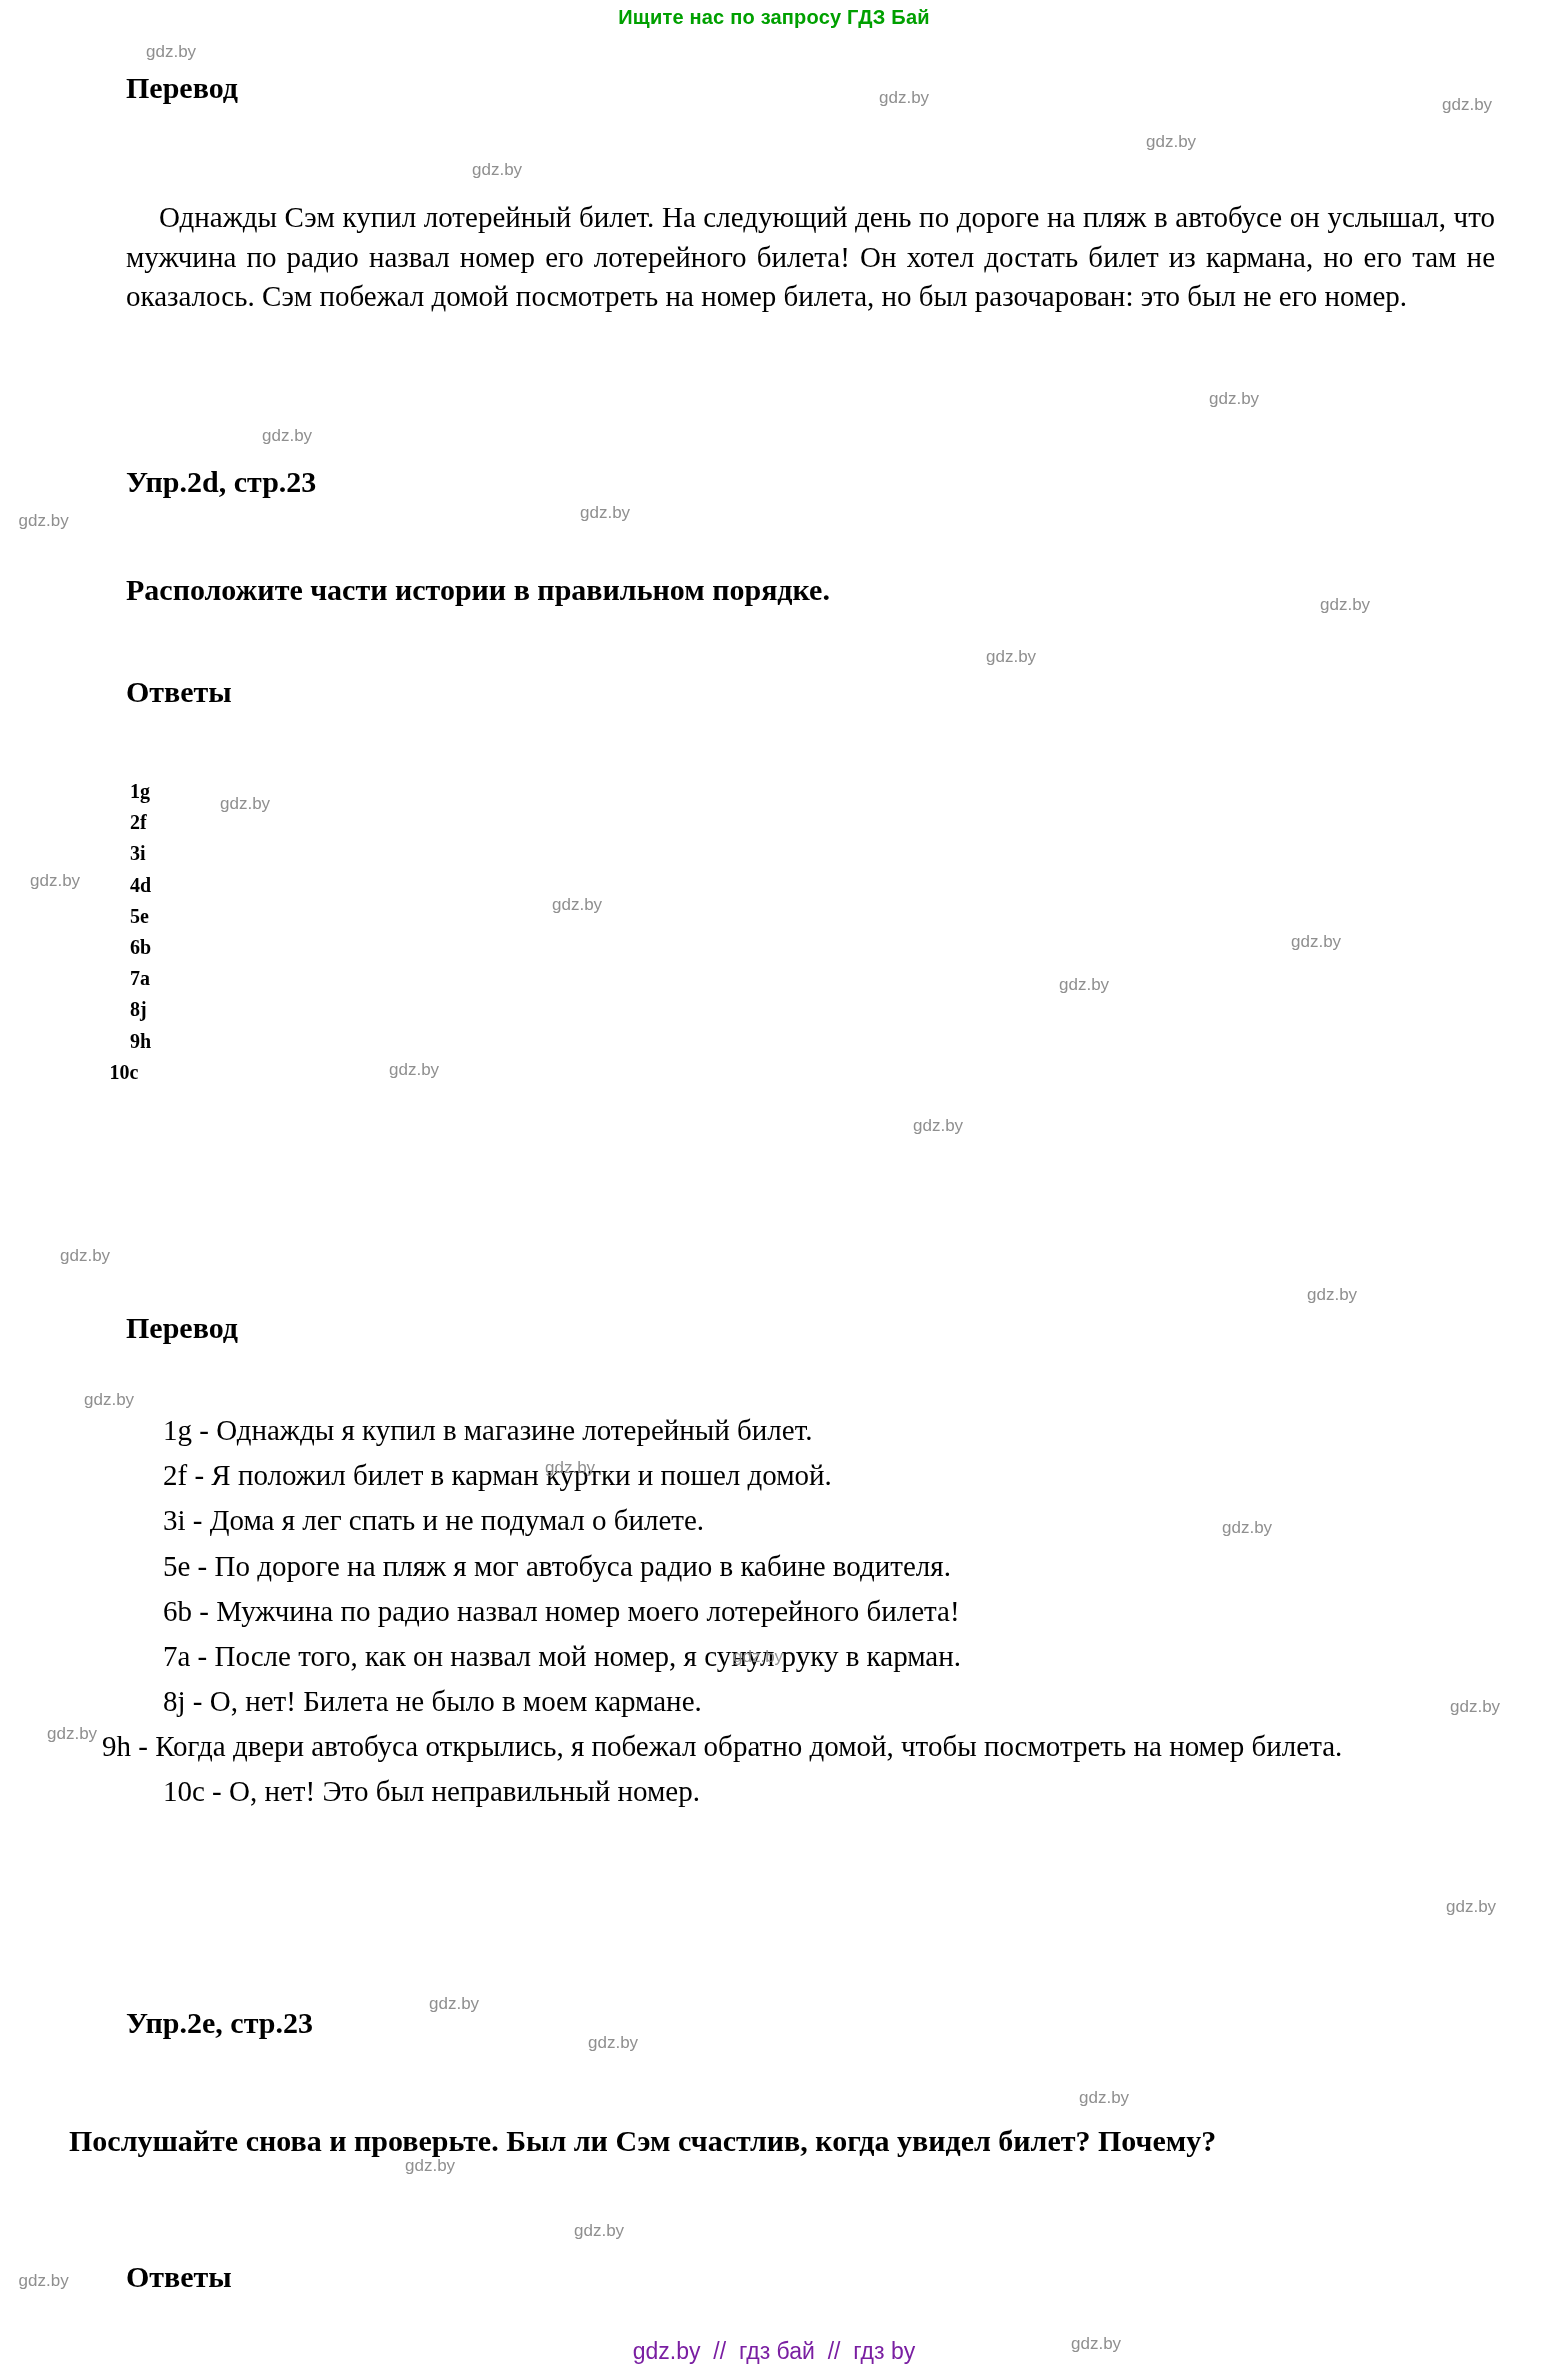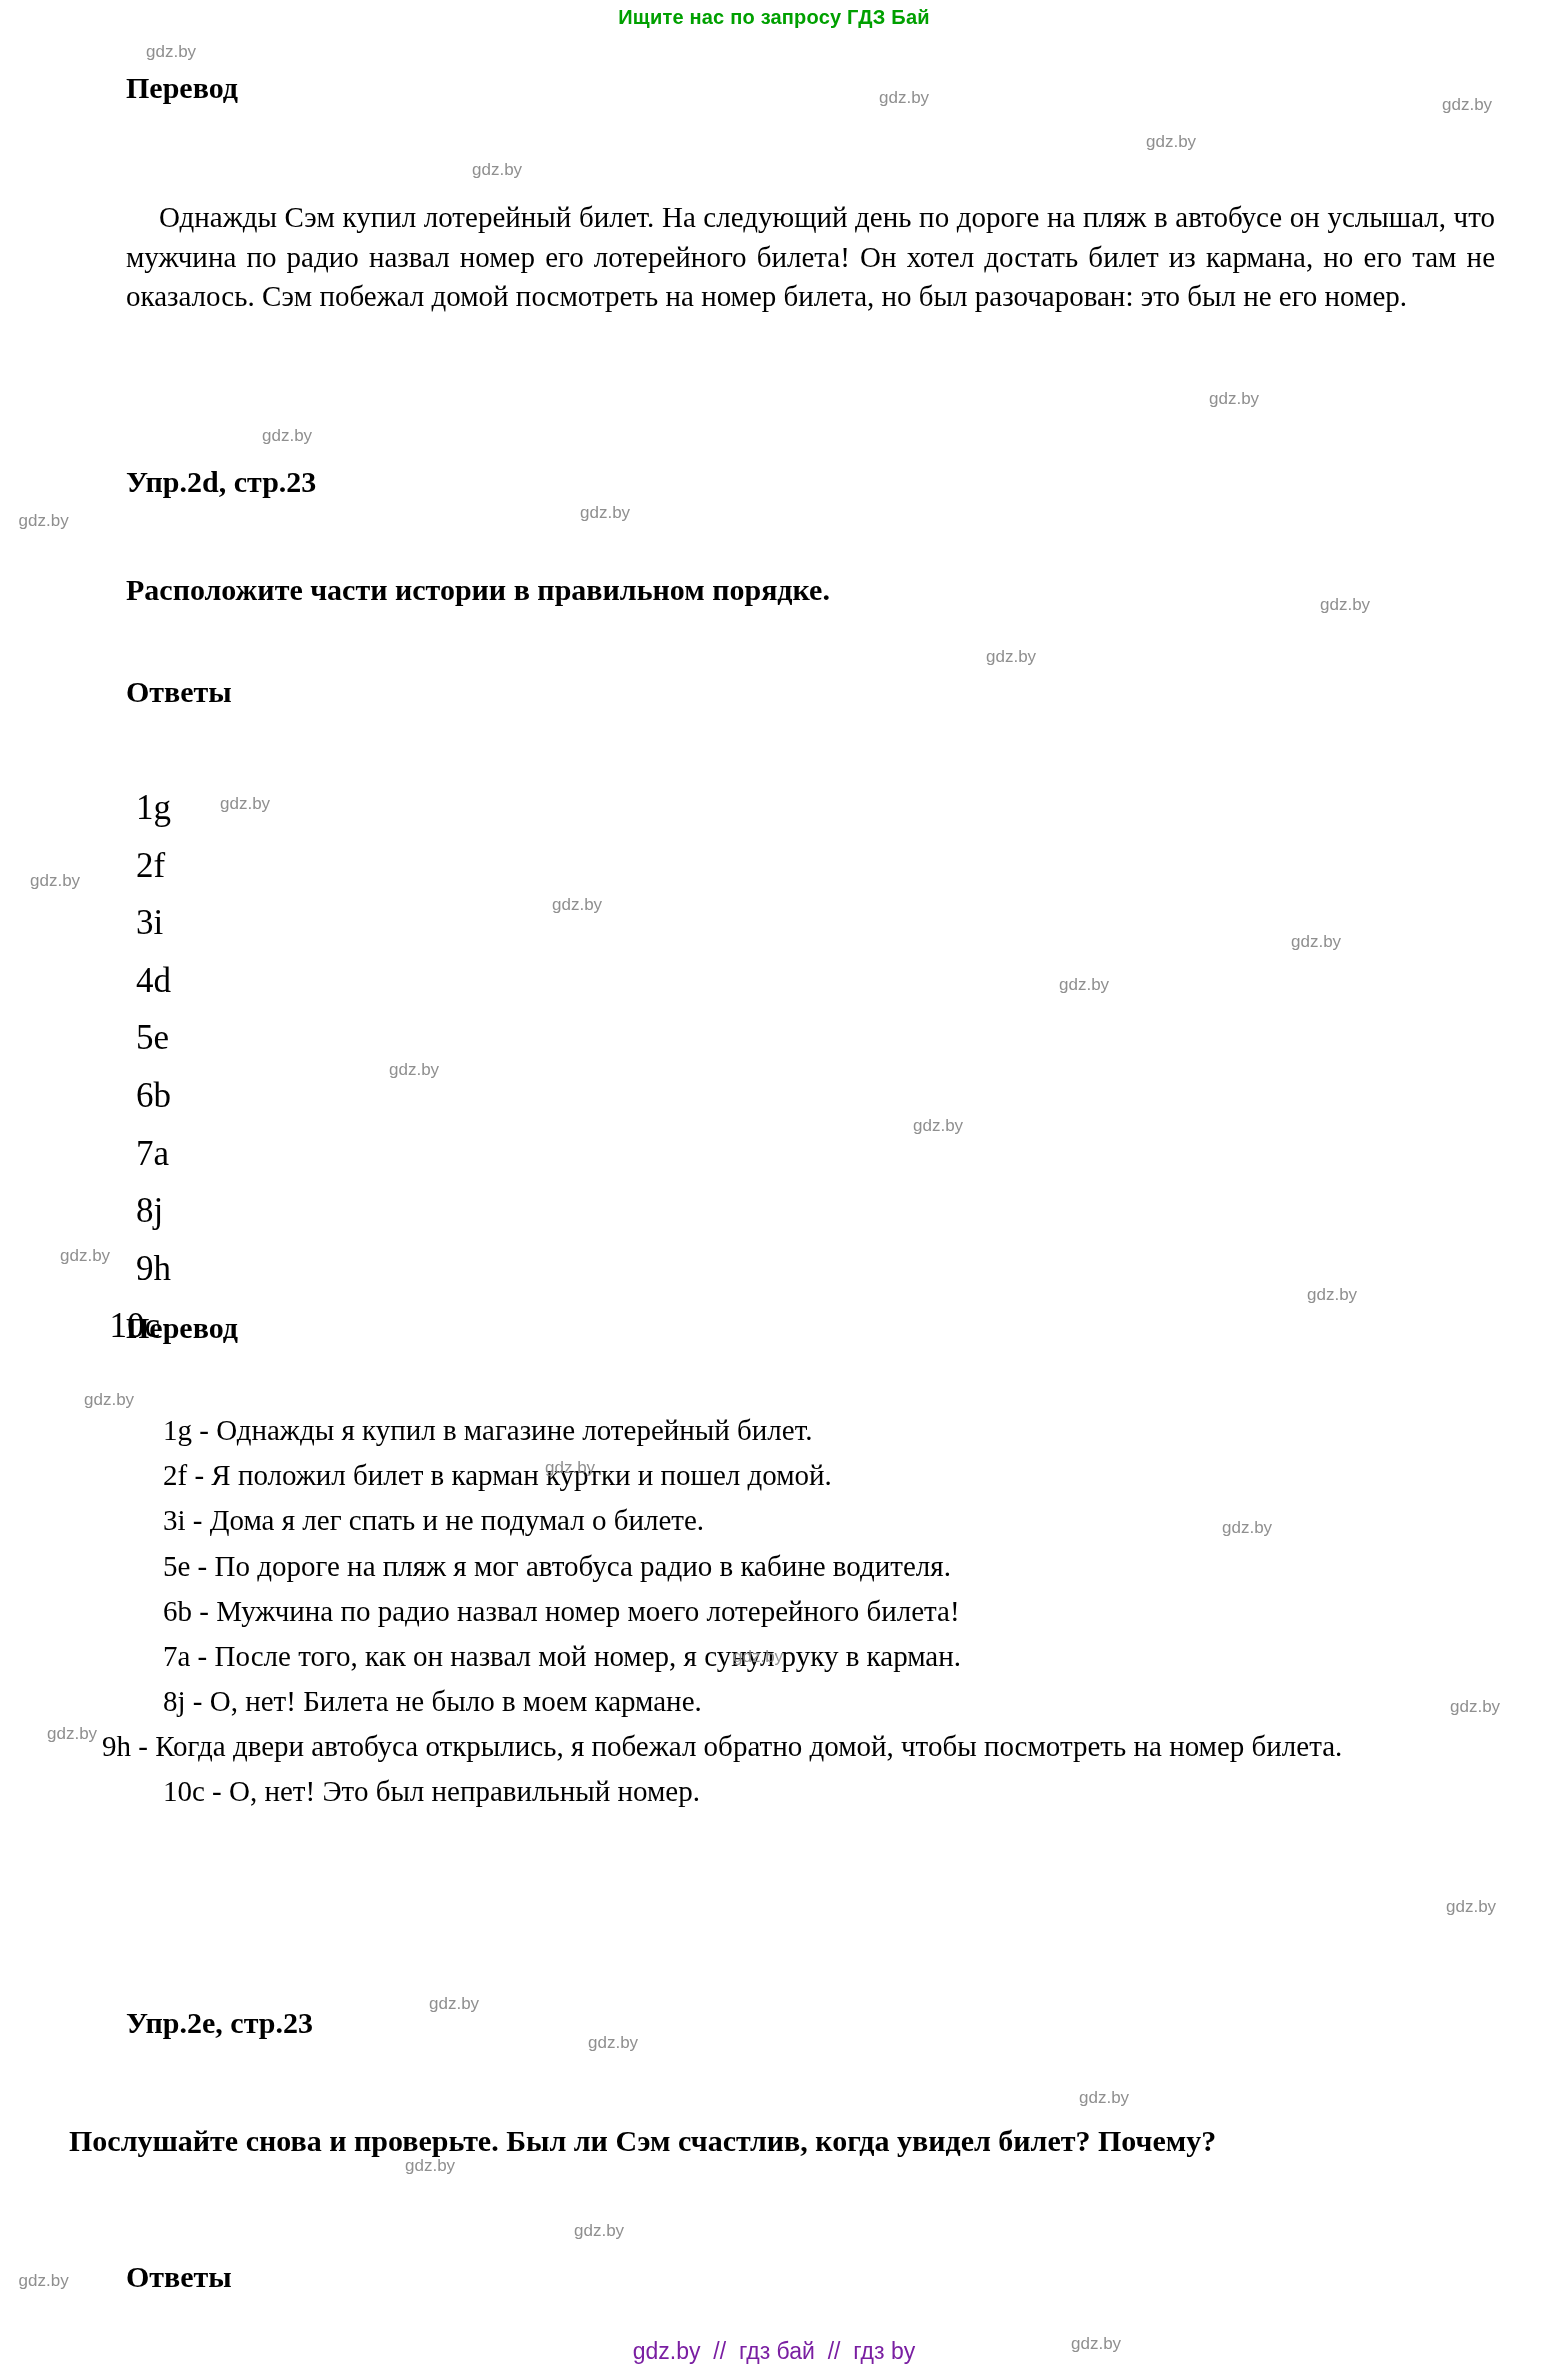--- a/index.html
+++ b/index.html
@@ -61,23 +61,24 @@
     font-size: 29px;
     line-height: 1.37;
     text-align: justify;
     margin: 0;
   }
   .para.indent {
     text-indent: 33px;
     margin-top: 38px;
   }
   .listline {
-    font-size: 35px;
+    font-size: 20px;
     line-height: 1.36;
-    margin: 10px;
+    margin: 4px;
+    font-weight: bold;
   }
   .trans-line {
     font-size: 29px;
     line-height: 1.42;
     margin: 4px;
     text-indent: 33px;
   }
   .trans-line.wrap {
     text-indent: 33px;
     text-align: justify;

